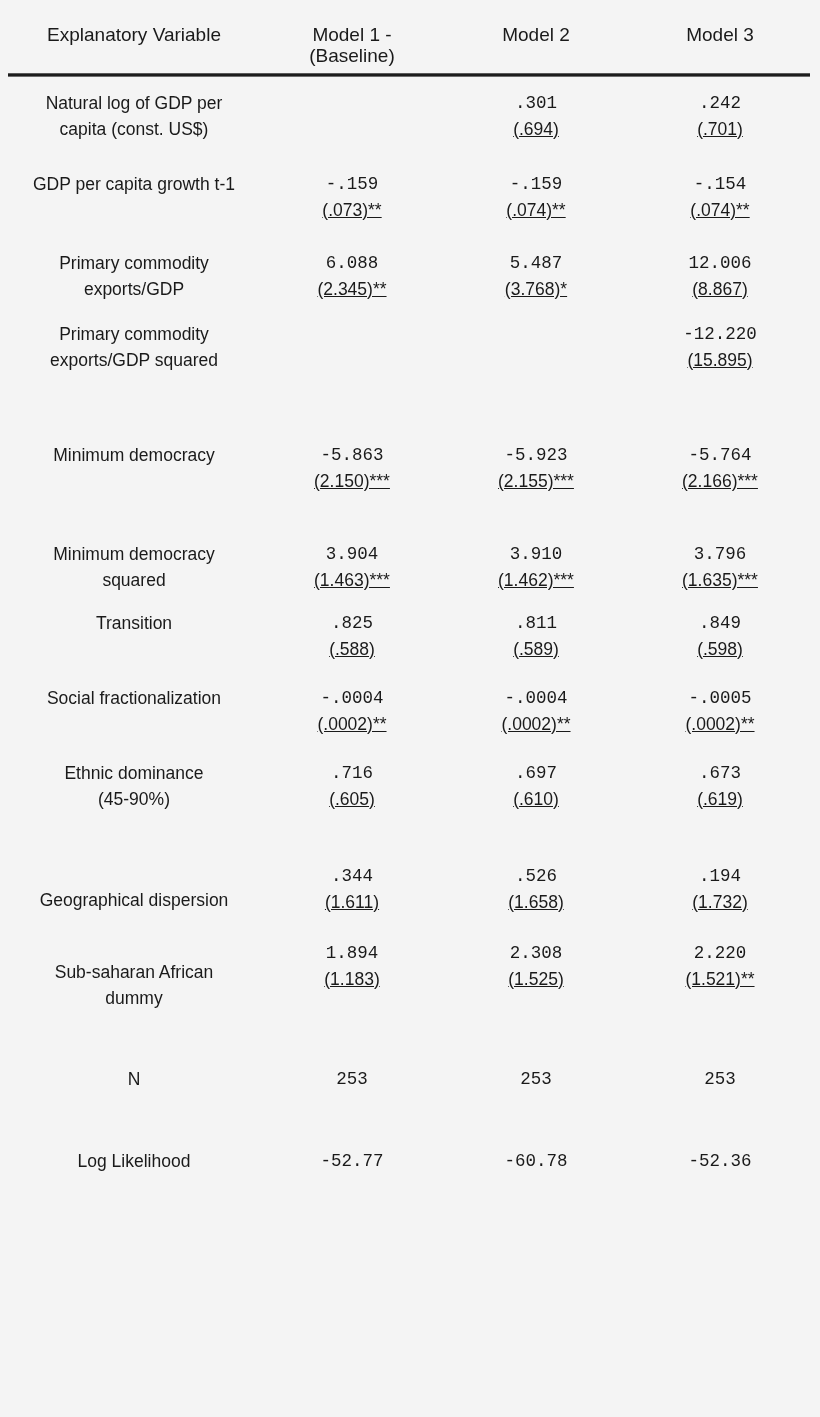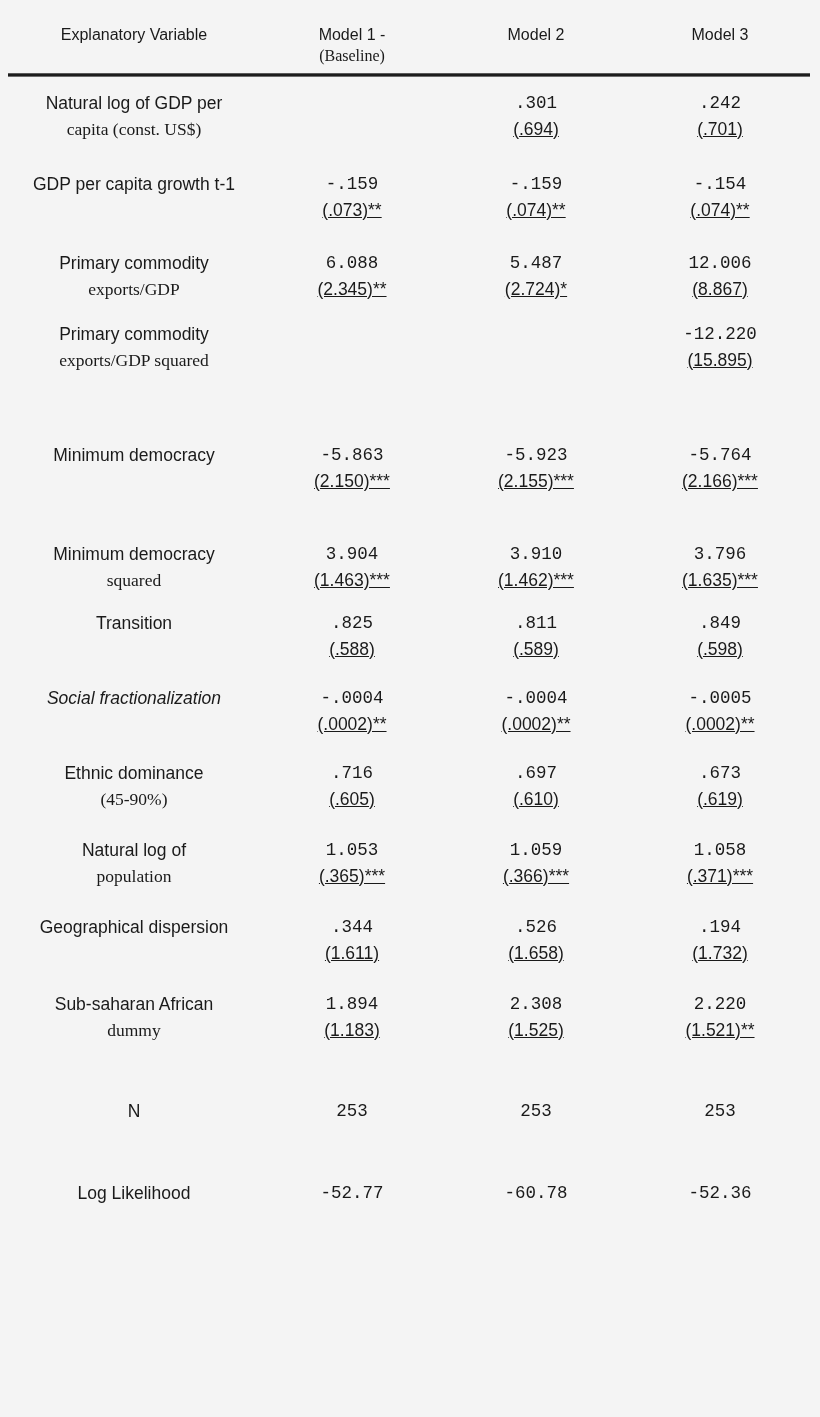--- a/index.html
+++ b/index.html
@@ -30,21 +30,21 @@
     margin-left: 8px;
     table-layout: fixed;
   }
 
   
   col.c-label { width: 252px; }
   col.c-model { width: 184px; }
 
   thead th {
     font-weight: normal;
-    font-size: 16px;
+    font-size: 19px;
     line-height: 21px;
     vertical-align: top;
     padding: 0;
     text-align: center;
   }
 
   thead tr.head-row th {
     height: 72px;
     padding-top: 24px;
     box-sizing: border-box;
@@ -85,21 +85,21 @@
     display: block;
     white-space: nowrap;
     font-family: Liberation Mono, monospace;
   }
   .se {
     display: block;
     white-space: nowrap;
     text-decoration: underline;
   }
 
-  .label-l2 { display:block;font-family:Liberation Serif, serif; }
+  .label-l2 { display:block; }
 </style>
 </head>
 <body>
 
 <div class="sheet">
 
   <table class="regtable">
     <colgroup>
       <col class="c-label">
       <col class="c-model">
@@ -171,21 +171,21 @@
           <td colspan="4" style="height: 28px; padding: 0px;"></td>
         </tr>
         <tr class="datarow">
           <td class="label-cell"><span style="display: block;">Primary  commodity</span><span class="label-l2">exports/GDP</span></td>
           <td>
             <span class="val">6.088</span>
             <span class="se">(2.345)**</span>
           </td>
           <td>
             <span class="val">5.487</span>
-            <span class="se">(2.724)*</span>
+            <span class="se">(3.768)*</span>
           </td>
           <td>
             <span class="val">12.006</span>
             <span class="se">(8.867)</span>
           </td>
         </tr>
         <tr>
           <td colspan="4" style="height: 20px; padding: 0px;"></td>
         </tr>
         <tr class="datarow">
@@ -257,21 +257,21 @@
           </td>
           <td>
             <span class="val">.849</span>
             <span class="se">(.598)</span>
           </td>
         </tr>
         <tr>
           <td colspan="4" style="height: 24px; padding: 0px;"></td>
         </tr>
         <tr class="datarow">
-          <td class="label-cell"><span style="display: block; font-style: italic;">Social  fractionalization</span></td>
+          <td class="label-cell"><span style="display: block;">Social  fractionalization</span></td>
           <td>
             <span class="val">-.0004</span>
             <span class="se">(.0002)**</span>
           </td>
           <td>
             <span class="val">-.0004</span>
             <span class="se">(.0002)**</span>
           </td>
           <td>
             <span class="val">-.0005</span>
@@ -292,58 +292,43 @@
             <span class="se">(.610)</span>
           </td>
           <td>
             <span class="val">.673</span>
             <span class="se">(.619)</span>
           </td>
         </tr>
         <tr>
           <td colspan="4" style="height: 26px; padding: 0px;"></td>
         </tr>
-        <tr class="datarow">
-          <td class="label-cell"><span style="display: block;">Natural log of</span><span class="label-l2">population</span></td>
-          <td>
-            <span class="val">1.053</span>
-            <span class="se">(.365)***</span>
-          </td>
-          <td>
-            <span class="val">1.059</span>
-            <span class="se">(.366)***</span>
-          </td>
-          <td>
-            <span class="val">1.058</span>
-            <span class="se">(.371)***</span>
-          </td>
-        </tr>
         <tr>
           <td colspan="4" style="height: 26px; padding: 0px;"></td>
         </tr>
         <tr class="datarow">
-          <td class="label-cell"><span style="display: block;">Geographical dispersion</span></td>
+          <td class="label-cell"><span style="display: block; margin-top: 24px;">Geographical dispersion</span></td>
           <td>
             <span class="val">.344</span>
             <span class="se">(1.611)</span>
           </td>
           <td>
             <span class="val">.526</span>
             <span class="se">(1.658)</span>
           </td>
           <td>
             <span class="val">.194</span>
             <span class="se">(1.732)</span>
           </td>
         </tr>
         <tr>
           <td colspan="4" style="height: 26px; padding: 0px;"></td>
         </tr>
         <tr class="datarow">
-          <td class="label-cell"><span style="display: block;">Sub-saharan African</span><span class="label-l2">dummy</span></td>
+          <td class="label-cell"><span style="display: block; margin-top: 19px;">Sub-saharan African</span><span class="label-l2">dummy</span></td>
           <td>
             <span class="val">1.894</span>
             <span class="se">(1.183)</span>
           </td>
           <td>
             <span class="val">2.308</span>
             <span class="se">(1.525)</span>
           </td>
           <td>
             <span class="val">2.220</span>

